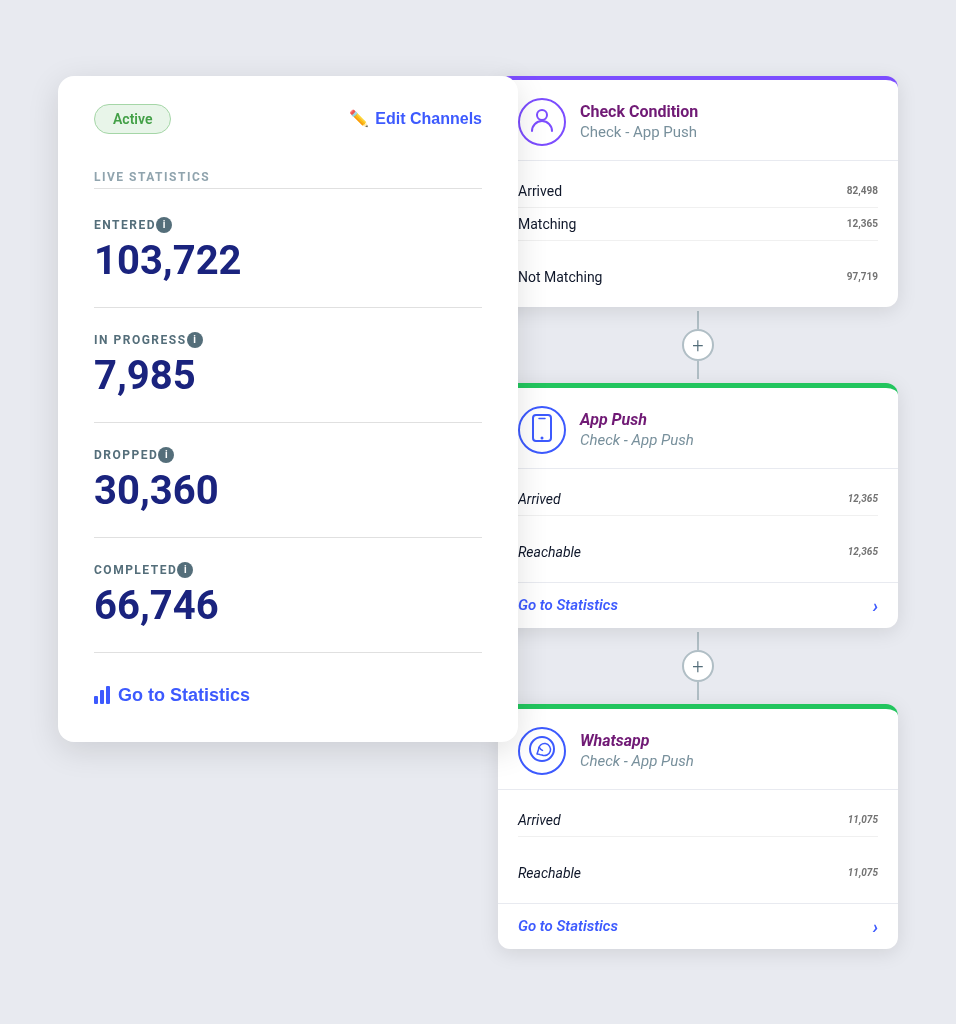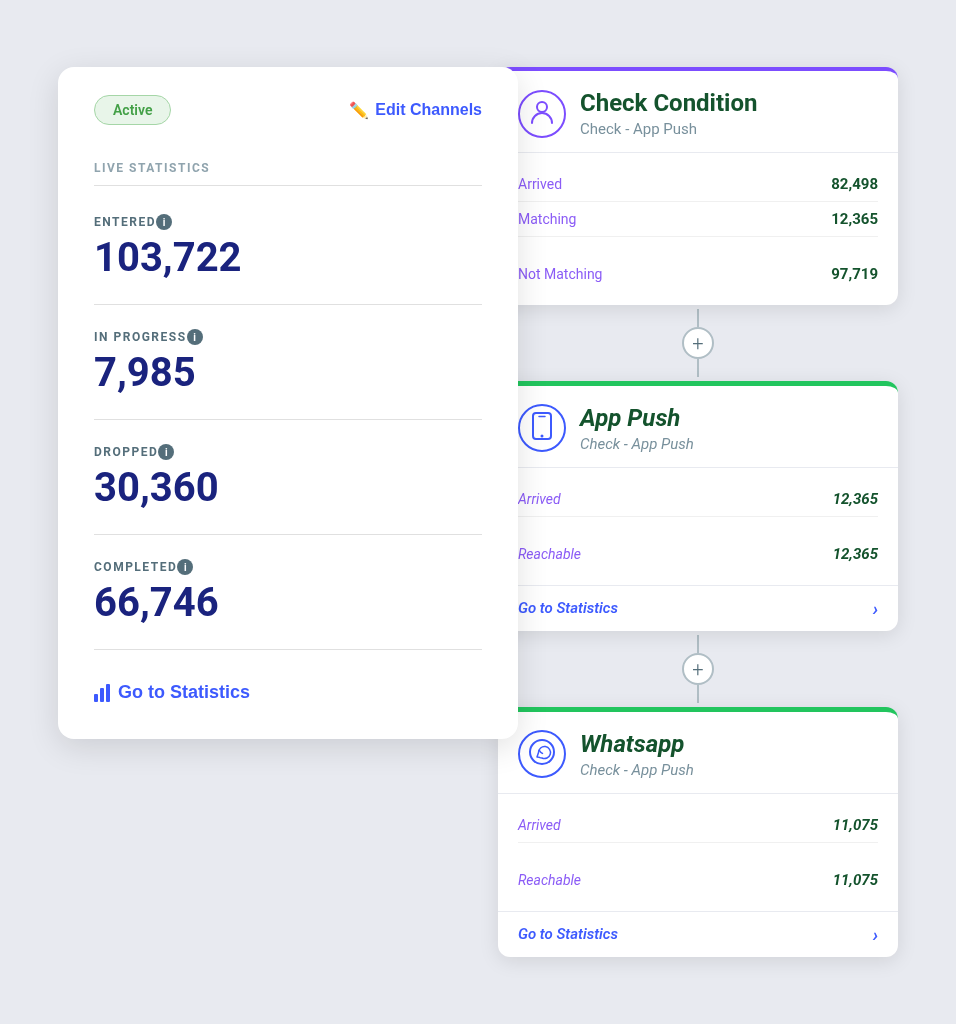--- a/index.html
+++ b/index.html
@@ -64,21 +64,21 @@
     .edit-icon {
       font-size: 16px;
     }
 
     .live-statistics-label {
       font-size: 12px;
       font-weight: 700;
       letter-spacing: 1.5px;
       color: #90a4ae;
       text-transform: uppercase;
-      margin-bottom: 10px;
+      margin-bottom: 4px;
     }
 
     .divider {
       border: none;
       border-top: 1px solid #e0e0e0;
       margin-bottom: 28px;
     }
 
     .stat-section {
       margin-bottom: 0;
@@ -216,23 +216,23 @@
       width: 22px;
       height: 28px;
     }
 
     .whatsapp-icon svg {
       width: 28px;
       height: 28px;
     }
 
     .card-title {
-      font-size: 24px;
-      font-weight: 700;
-      color: #14532d;
+      font-size: 16px;
+      font-weight: 700;
+      color: #701a75;
       line-height: 1.2;
     }
 
     .card-subtitle {
       font-size: 15px;
       color: #78909c;
       margin-top: 2px;
     }
 
     .card-divider {
@@ -253,28 +253,28 @@
       border-bottom: 1px solid #f0f0f0;
     }
 
     .card-stat-row:last-child {
       border-bottom: none;
       margin-top: 20px;
     }
 
     .card-stat-label {
       font-size: 14px;
-      color: #8b5cf6;
+      color: #0f172a;
       text-align: right;
     }
 
     .card-stat-value {
-      font-size: 15px;
-      font-weight: 700;
-      color: #14532d;
+      font-size: 10px;
+      font-weight: 700;
+      color: #737373;
     }
 
     .card-footer {
       display: flex;
       justify-content: space-between;
       align-items: center;
       padding: 12px 20px;
       border-top: 1px solid #e8eaf0;
       cursor: pointer;
     }

